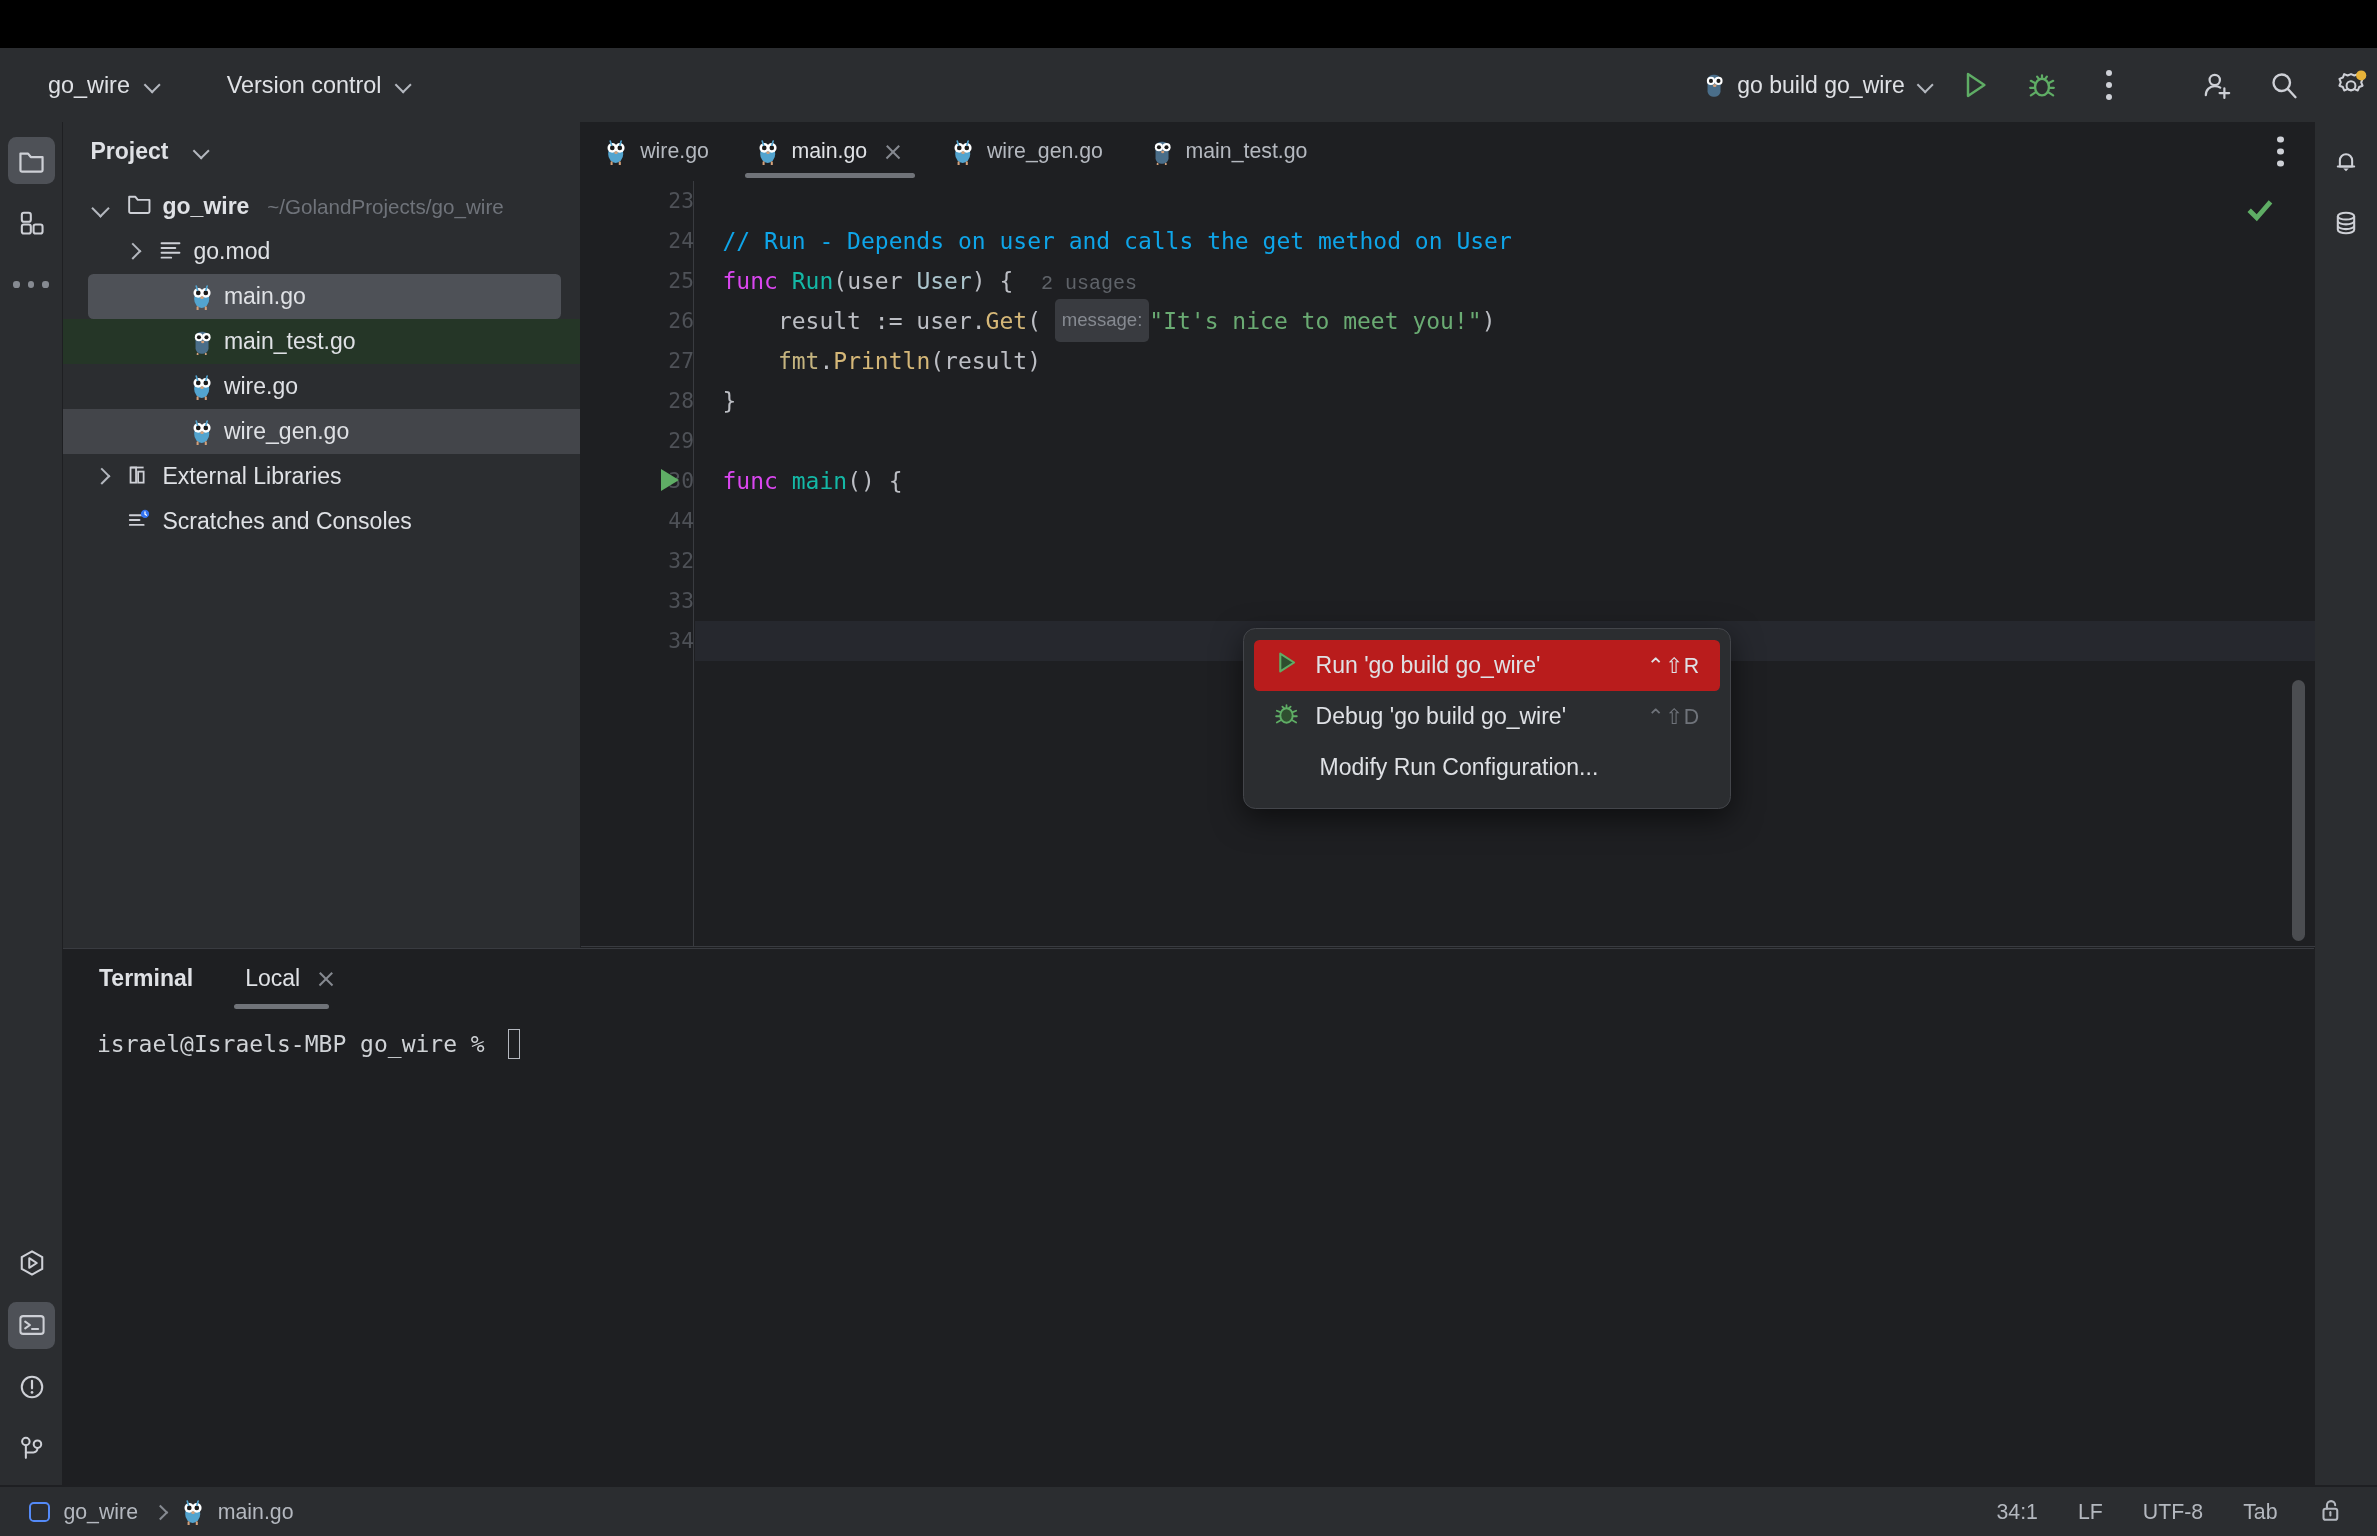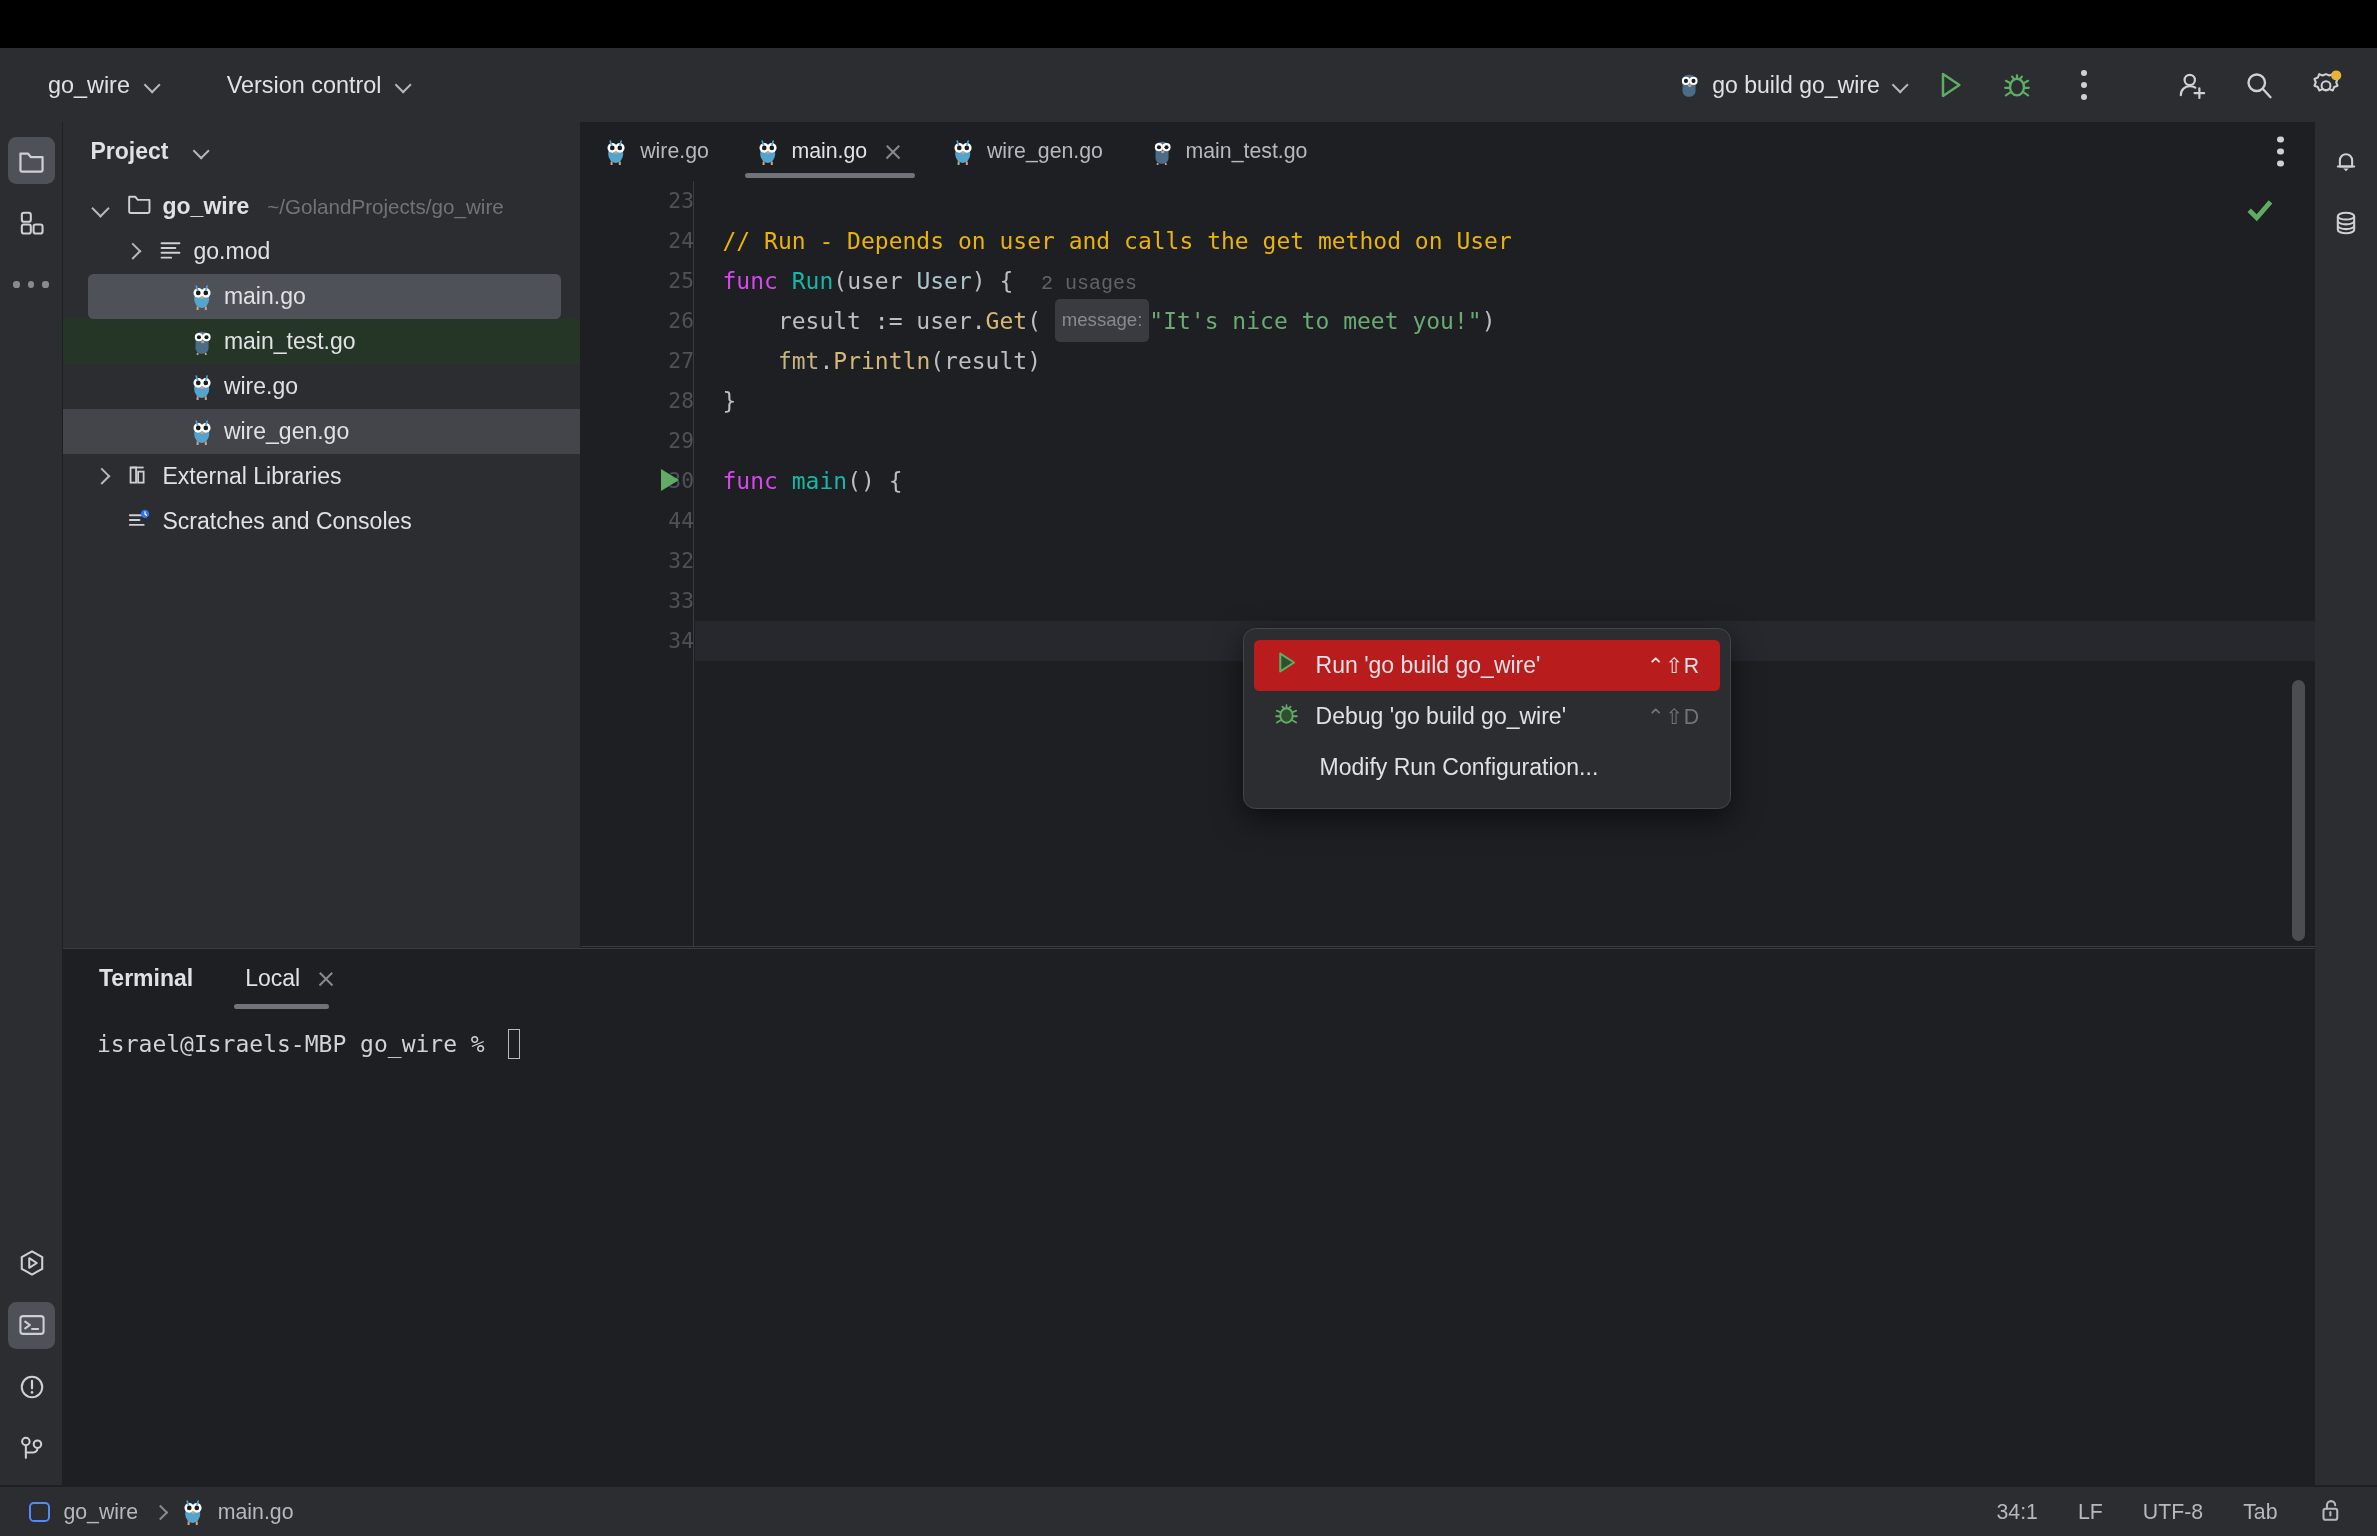--- a/index.html
+++ b/index.html
@@ -35,21 +35,21 @@
   }
   .chev { display: inline-block; width: 18px; height: 18px; position: relative; flex: none;}
   .chev::after {
     content: ""; position: absolute; left: 2.1px; top: 2.8px;
     width: 10.3px; height: 10.3px;
     border-right: 2.4px solid #B4B8BF; border-bottom: 2.4px solid #B4B8BF;
     transform: rotate(45deg);
   }
   .tb-right {
     margin-left: auto; display: flex; align-items: center;
-    padding-right: 25px; gap: 0px;
+    gap: 0px;
   }
   .runcfg {
     display: flex; align-items: center; gap: 12.4px;
     height: 44px; padding: 0 13.8px; border-radius: 6.9px;
     color: #DFE1E5; font-size: 23px; white-space: nowrap;
   }
   .icon-btn {
     width: 52px; height: 52px; display: flex; align-items: center; justify-content: center;
     border-radius: 6.9px; position: relative;
   }
@@ -161,21 +161,21 @@
     position: absolute; left: 80px; width: 0; height: 0;
     border-left: 18px solid #5FAD65; border-top: 11px solid transparent;
     border-bottom: 11px solid transparent;
   }
   .code {
     position: absolute; left: 114px; top: 0; right: 0; height: 766px;
     font-family: "DejaVu Sans Mono", monospace; font-size: 23px;
   }
   .cline { height: 40px; line-height: 40px; padding-left: 27.5px; white-space: pre; }
   .cline.cur { background: #26282E; }
-  .tok-cmt { color: #eab308; }
+  .tok-cmt { color: #0ea5e9; }
   .tok-kw  { color: #d946ef; }
   .tok-fn  { color: #14b8a6; }
   .tok-type{ color: #ABC4CC; }
   .tok-plain { color: #BCBEC4; }
   .tok-str { color: #6AAB73; }
   .tok-call{ color: #D5B778; }
   .tok-pkg { color: #C5B47F; }
   .usages { color: #5F6369; font-family: Liberation Mono, monospace; font-size: 20px; }
   .hintbadge {
     display: inline-block; background: #393B40; color: #868A91;

